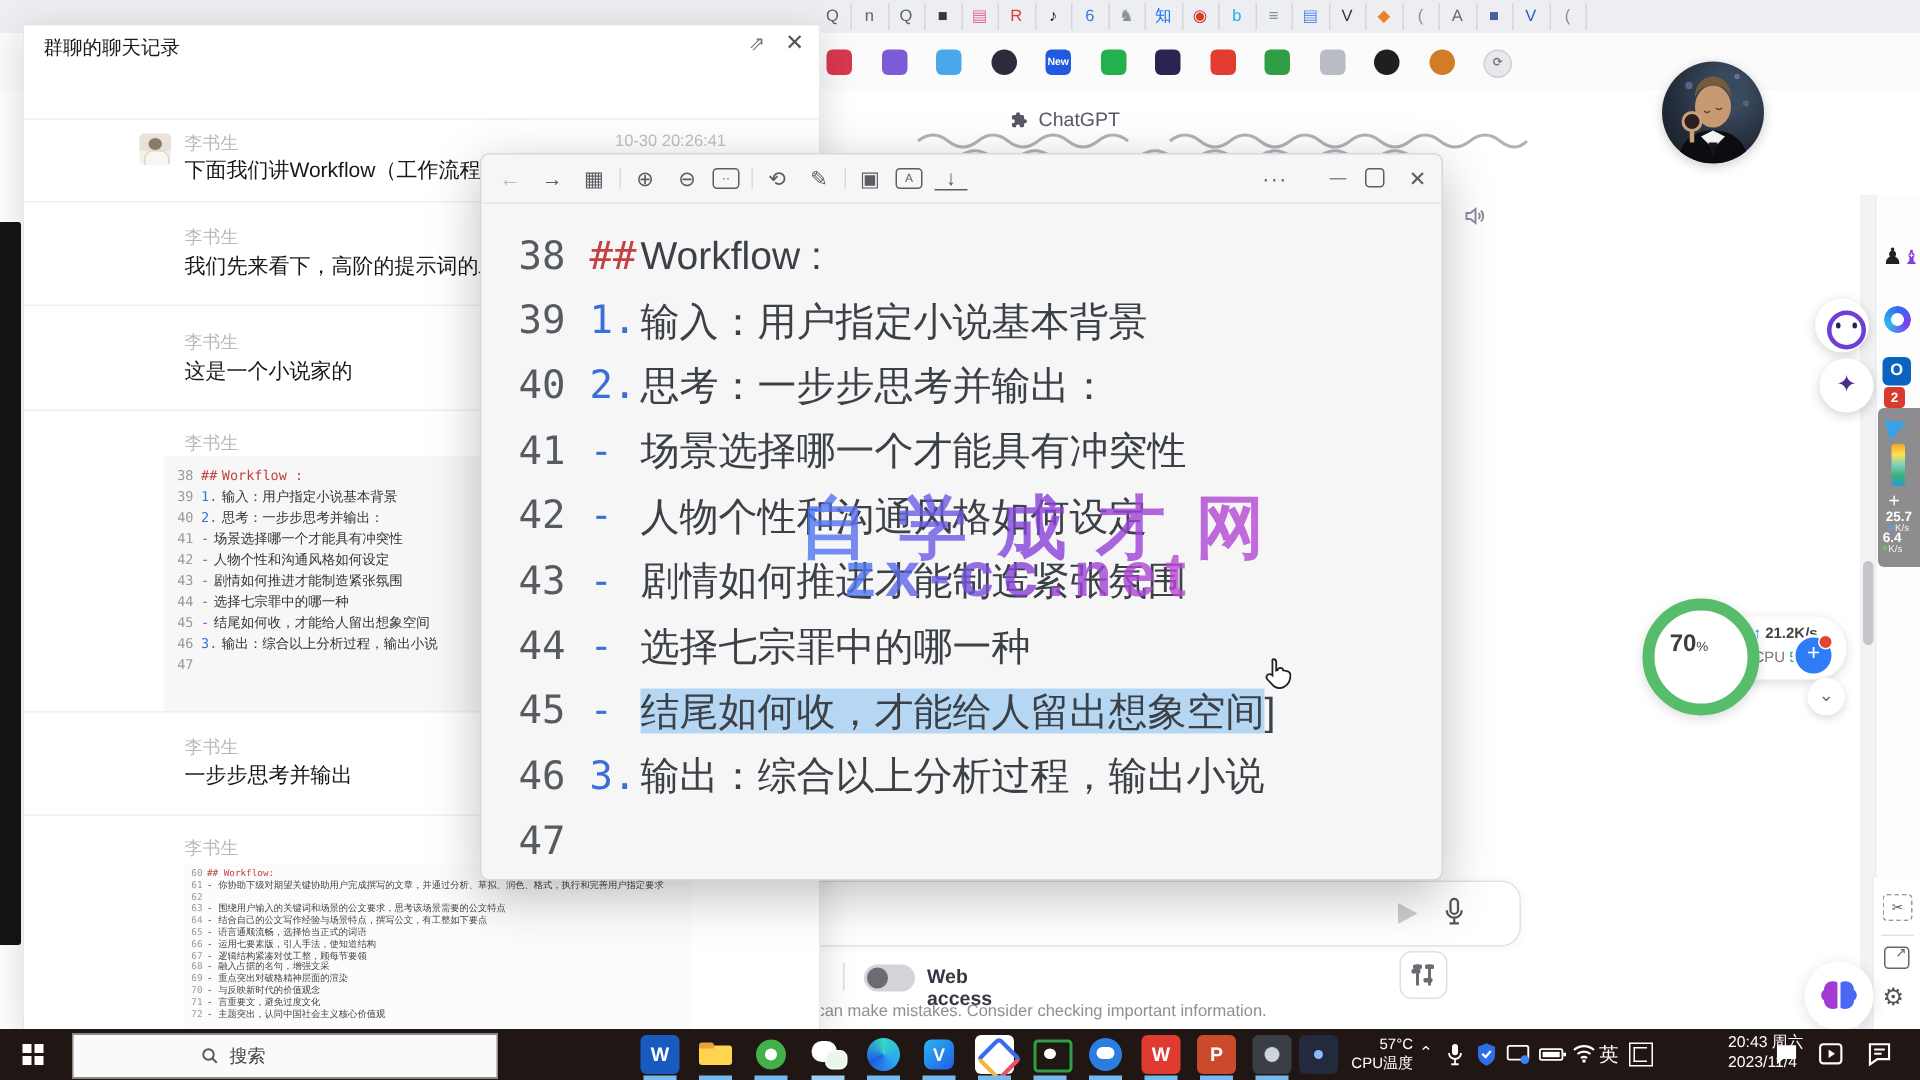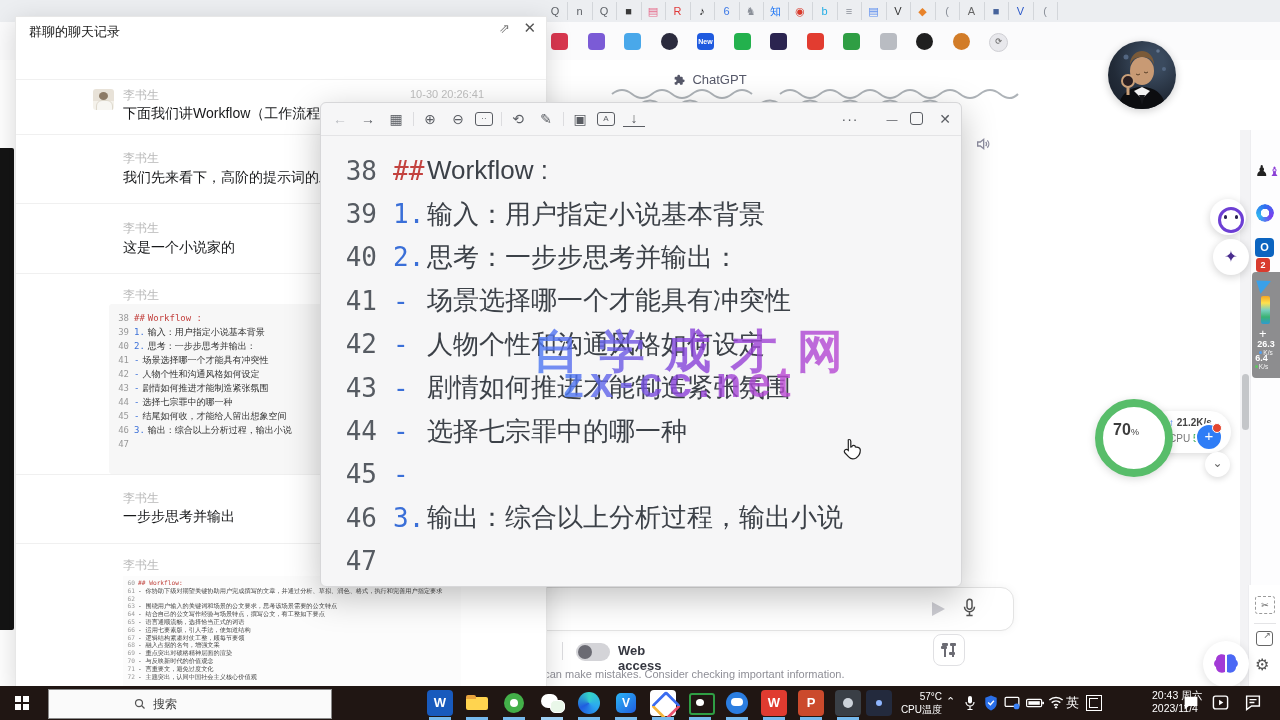--- a/index.html
+++ b/index.html
@@ -398,20 +398,21 @@
 
   <div class="vline" style="top: 306.4px;">
     <span class="ln">44</span>
     <span class="mk mk-blue">-</span>
     <span class="tx"><span>选择七宗罪中的哪一种</span><span></span></span>
   </div>
 
   <div class="vline" style="top: 349.8px;">
     <span class="ln">45</span>
     <span class="mk mk-blue">-</span>
+    <span class="tx"><span class="sel">结尾如何收，才能给人留出想象空间</span><span>]</span></span>
   </div>
 
   <div class="vline" style="top: 393.2px;">
     <span class="ln">46</span>
     <span class="mk mk-blue">3.</span>
     <span class="tx"><span>输出：综合以上分析过程，输出小说</span><span></span></span>
   </div>
 
   <div class="vline" style="top: 436.6px;">
     <span class="ln">47</span>
@@ -438,21 +439,21 @@
 </div>
 <div class="abs copilot" style="left:1256px;top:204px;z-index:16"></div>
 <div class="abs outlook" style="left:1255px;top:238px;z-index:16">O</div>
 
 <div class="abs monpanel">
   <div class="badge2" style="position:absolute;left:4px;top:-14px">2</div>
   <div class="plane" style="position:absolute;left:6px;top:6px"></div>
   <div class="gbar" style="position:absolute;left:9px;top:24px"></div>
   <div style="position:absolute;left:7px;top:54px;color:#fff;font-size:13px">+</div>
   <div style="position:absolute;left:0;top:68px;width:28px">
-    <div class="monv"><span>26.3</span></div>
+    <div class="monv"><span>25.7</span></div>
     <div class="monu"><span class="dot" style="background:#4aa3ff"></span><span>K/s</span></div>
   </div>
   <div style="position:absolute;left:0;top:82px;width:19px">
     <div class="monv"><span>6.4</span></div>
     <div class="monu"><span class="dot" style="background:#57d05a"></span><span>K/s</span></div>
   </div>
 </div>
 
 <div class="abs floatbtn" style="left:1210px;top:199px;width:36px;height:36px">
   <div class="monica-face"></div>

